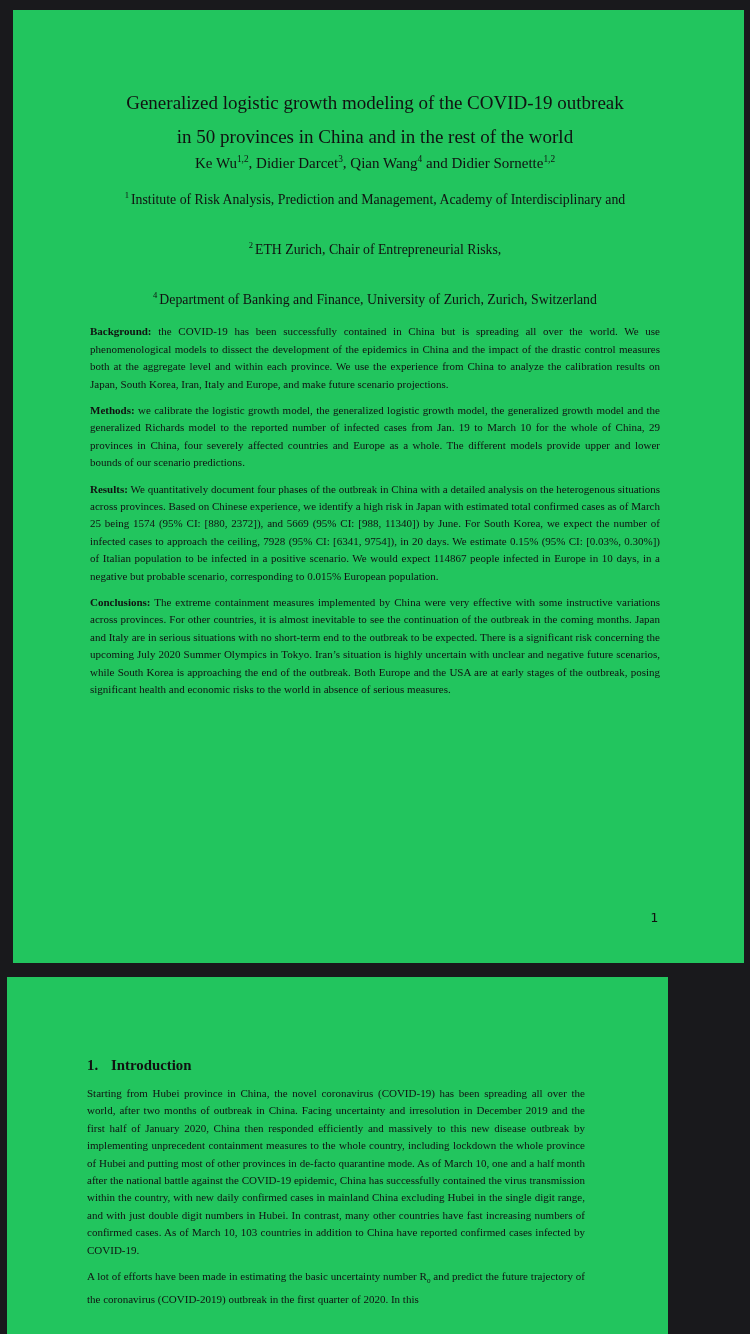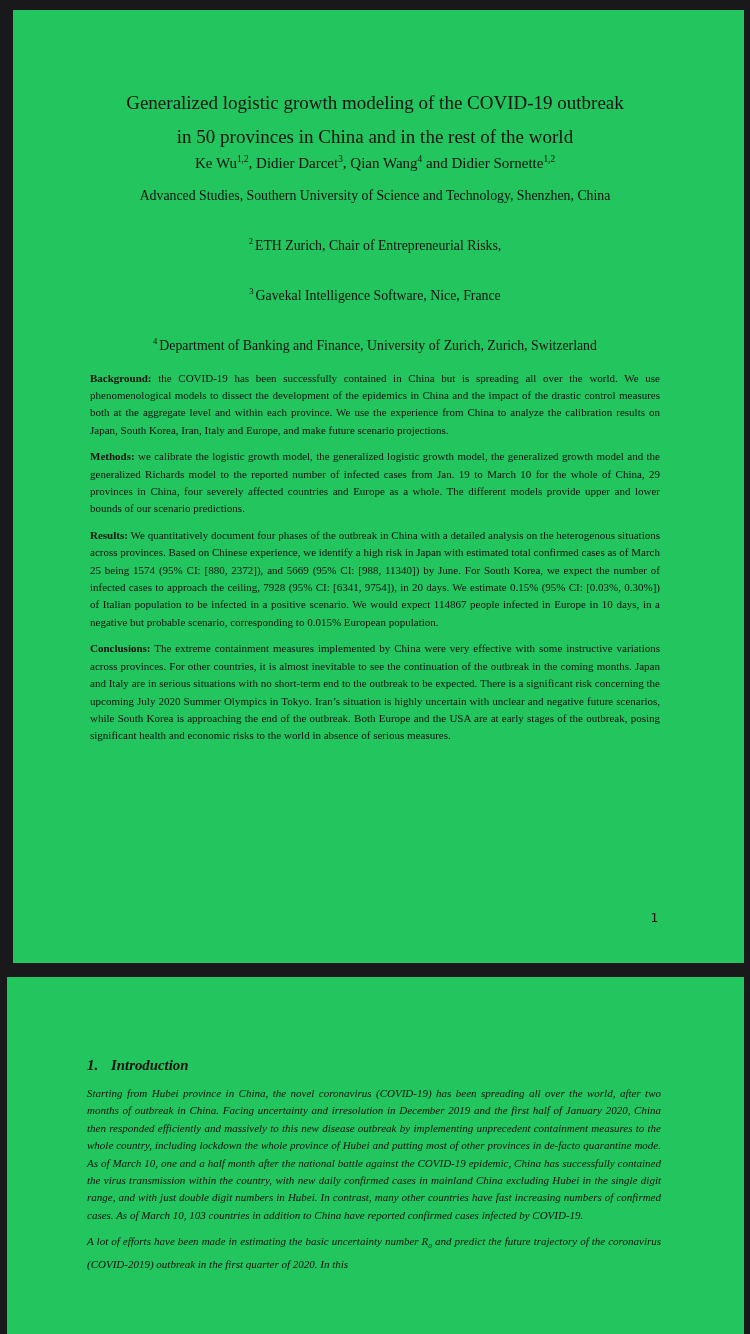--- a/index.html
+++ b/index.html
@@ -11,21 +11,21 @@
     overflow: hidden;
     position: relative;
   }
   .viewer { position: absolute; inset: 0; }
   .page {
     position: absolute;
     background: #22c55e;
     overflow: hidden;
   }
   .page-1 { left: 13px; top: 10px; width: 731px; height: 953px; }
-  .page-2 { left: 7px; top: 977px; width: 737px; height: 357px; font-style: italic; }
+  .page-2 { left: 7px; top: 977px; width: 661px; height: 357px; }
   .content-1 { padding: 0 84px 0 77px; }
   .content-2 { padding: 0 83px 0 80px; }
 
   .title {
     font-size: 19px;
     line-height: 34px;
     text-align: center;
     font-weight: normal;
     margin-top: 76px;
   }
@@ -76,30 +76,27 @@
 <div class="viewer">
 
   <div class="page page-1">
     <div class="content-1">
 
       <h1 class="title"><span>Generalized logistic growth modeling of the COVID-19 outbreak</span><br><span>in 50 provinces in China and in the rest of the world</span></h1>
 
       <p class="authors"><span>Ke Wu</span><sup>1,2</sup><span>, Didier Darcet</span><sup>3</sup><span>, Qian Wang</span><sup>4</sup><span> and Didier Sornette</span><sup>1,2</sup></p>
 
       <div class="affil affil-first">
-        <div>Advanced Studies, Southern University of Science and Technology, Shenzhen, China</div>
+        <div><sup>1</sup><span>Institute of Risk Analysis, Prediction and Management, Academy of Interdisciplinary and</span></div>
       </div>
 
       <div class="affil">
         <div><sup>2</sup><span>ETH Zurich, Chair of Entrepreneurial Risks,</span></div>
       </div>
 
-      <div class="affil">
-        <div><sup>3</sup><span>Gavekal Intelligence Software, Nice, France</span></div>
-      </div>
 
       <div class="affil">
         <div><sup>4</sup><span>Department of Banking and Finance, University of Zurich, Zurich, Switzerland</span></div>
       </div>
 
       <p class="para abstract-start"><b class="lead">Background:</b> <span>the COVID-19 has been successfully contained in China but is spreading all over the world. We use phenomenological models to dissect the development of the epidemics in China and the impact of the drastic control measures both at the aggregate level and within each province. We use the experience from China to analyze the calibration results on Japan, South Korea, Iran, Italy and Europe, and make future scenario projections.</span></p>
 
       <p class="para"><b class="lead">Methods:</b> <span>we calibrate the logistic growth model, the generalized logistic growth model, the generalized growth model and the generalized Richards model to the reported number of infected cases from Jan. 19 to March 10 for the whole of China, 29 provinces in China, four severely affected countries and Europe as a whole. The different models provide upper and lower bounds of our scenario predictions.</span></p>
 
       <p class="para"><b class="lead">Results:</b> <span>We quantitatively document four phases of the outbreak in China with a detailed analysis on the heterogenous situations across provinces. Based on Chinese experience, we identify a high risk in Japan with estimated total confirmed cases as of March 25 being 1574 (95% CI: [880, 2372]), and 5669 (95% CI: [988, 11340]) by June. For South Korea, we expect the number of infected cases to approach the ceiling, 7928 (95% CI: [6341, 9754]), in 20 days. We estimate 0.15% (95% CI: [0.03%, 0.30%]) of Italian population to be infected in a positive scenario. We would expect 114867 people infected in Europe in 10 days, in a negative but probable scenario, corresponding to 0.015% European population.</span></p>

